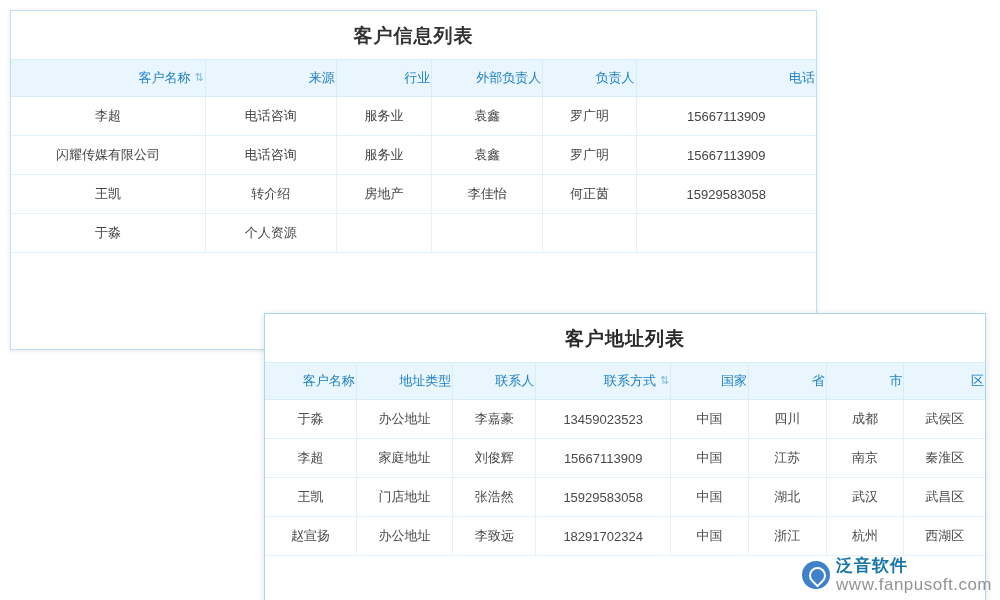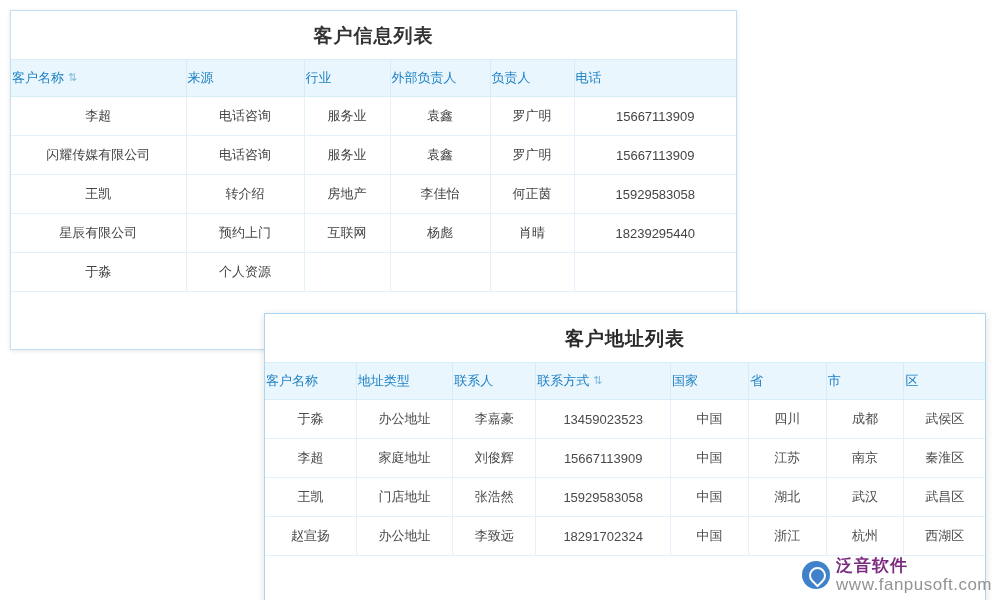--- a/index.html
+++ b/index.html
@@ -39,21 +39,21 @@
     table-layout: fixed;
   }
   table.grid th {
     background: #eaf6fd;
     color: #1b7fc4;
     font-weight: normal;
     font-size: 13px;
     height: 34px;
     border: 1px solid #d6ecf9;
     border-top: none;
-    text-align: left;
+    text-align: right;
     white-space: nowrap;
   }
   table.grid td {
     height: 36px;
     border: 1px solid #e4f1fa;
     text-align: center;
     font-size: 13px;
     color: #444444;
     white-space: nowrap;
     overflow: hidden;
@@ -71,21 +71,21 @@
     margin-left: 4px;
     font-size: 11px;
     color: #7fb9dd;
     transform: translateY(-1px);
   }
 
   
   #panel-customer-info {
     left: 10px;
     top: 10px;
-    width: 727px;
+    width: 807px;
     height: 340px;
   }
 
   
   #panel-customer-address {
     left: 264px;
     top: 313px;
     width: 722px;
     height: 355px;
     border-color: #a9d6f2;
@@ -123,21 +123,21 @@
     transform: rotate(-45deg);
   }
   #watermark .wm-text {
     display: flex;
     flex-direction: column;
     line-height: 1.12;
   }
   #watermark .wm-name {
     font-size: 17px;
     font-weight: bold;
-    color: #701a75;
+    color: #0369a1;
     letter-spacing: 1px;
   }
   #watermark .wm-url {
     font-size: 17px;
     color: #8a8a8a;
     letter-spacing: 0.5px;
   }
 </style>
 </head>
 <body>
@@ -180,28 +180,20 @@
         <td class="link">罗广明</td>
         <td>15667113909</td>
       </tr>
       <tr>
         <td>王凯</td>
         <td>转介绍</td>
         <td>房地产</td>
         <td>李佳怡</td>
         <td class="link">何正茵</td>
         <td>15929583058</td>
-      </tr>
-      <tr>
-        <td>星辰有限公司</td>
-        <td>预约上门</td>
-        <td>互联网</td>
-        <td>杨彪</td>
-        <td class="link">肖晴</td>
-        <td>18239295440</td>
       </tr>
       <tr>
         <td>于淼</td>
         <td>个人资源</td>
         <td></td>
         <td></td>
         <td class="link"></td>
         <td></td>
       </tr>
     </tbody>

